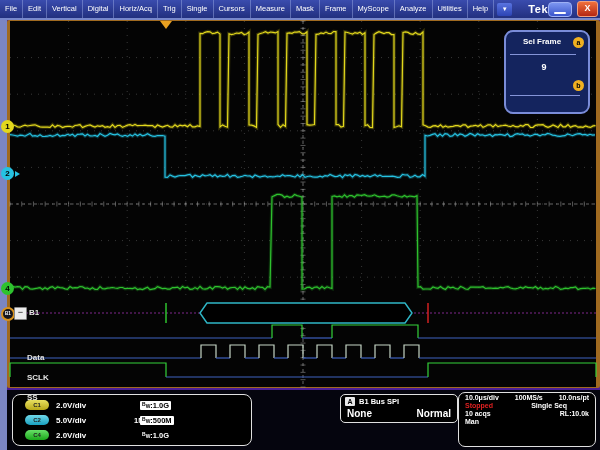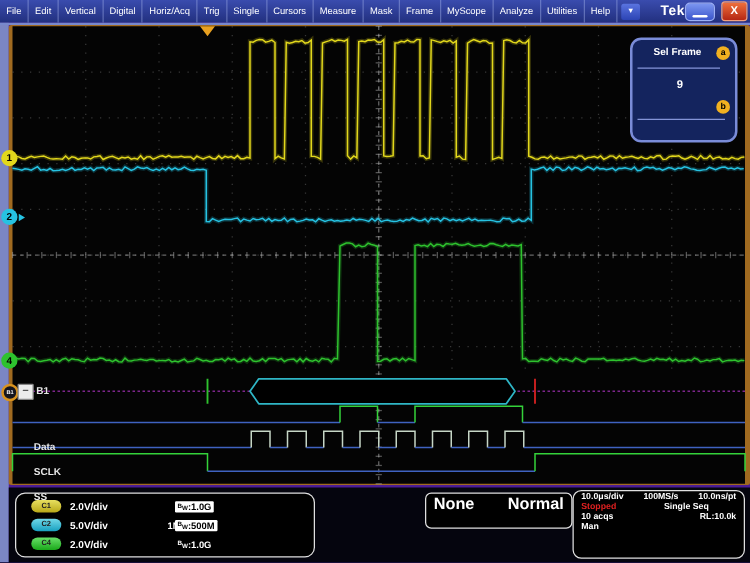--- a/index.html
+++ b/index.html
@@ -74,21 +74,21 @@
   .bw{position:absolute;left:127px;font-size:7.5px;font-weight:bold;color:#fff;padding:0 2px;}
   .bw.boxed{background:#fff;color:#000;border-radius:1px;}
   .bw .b{font-size:5px;vertical-align:2px;}
   .bw .w{font-size:5px;}
   
   #trig-panel{left:333px;top:4px;width:116px;height:27px;border-radius:5px;}
   #trig-row1{display:flex;align-items:center;height:13px;padding-left:4px;}
   #trig-a{width:10px;height:9px;background:#e8e8e8;color:#000;font-size:7px;font-weight:bold;
     text-align:center;line-height:9px;border-radius:1px;margin-right:4px;}
   #trig-title{font-size:7.5px;font-weight:bold;color:#fff;}
-  #trig-row2{display:flex;justify-content:space-between;padding:0 6px;font-size:13px;font-weight:bold;color:#fff;}
+  #trig-row2{display:flex;justify-content:space-between;padding:0 6px;font-size:10px;font-weight:bold;color:#fff;}
   
   #acq-panel{left:451px;top:2px;width:136px;height:53px;border-radius:7px;color:#fff;}
   .acq-row{display:flex;justify-content:space-between;padding:1px 6px 0 6px;font-size:7px;font-weight:bold;}
   #acq-state{color:#e02020;}
   #acq-mode{margin-right:22px;}
 </style>
 </head>
 <body>
 
 <div id="screen">
@@ -316,20 +316,24 @@
         <span class="bw boxed"><span class="b">B</span><span class="w">W</span><span>:500M</span></span>
       </div>
       <div class="ch-row">
         <span class="ch-badge badge-c4">C4</span>
         <span class="ch-scale">2.0V/div</span>
         <span class="bw"><span class="b">B</span><span class="w">W</span><span>:1.0G</span></span>
       </div>
     </div>
 
     <div class="panel" id="trig-panel">
+      <div id="trig-row1">
+        <span id="trig-a">A</span>
+        <span id="trig-title">B1 Bus SPI</span>
+      </div>
       <div id="trig-row2">
         <span>None</span>
         <span>Normal</span>
       </div>
     </div>
 
     <div class="panel" id="acq-panel">
       <div class="acq-row">
         <span>10.0μs/div</span>
         <span>100MS/s</span>

